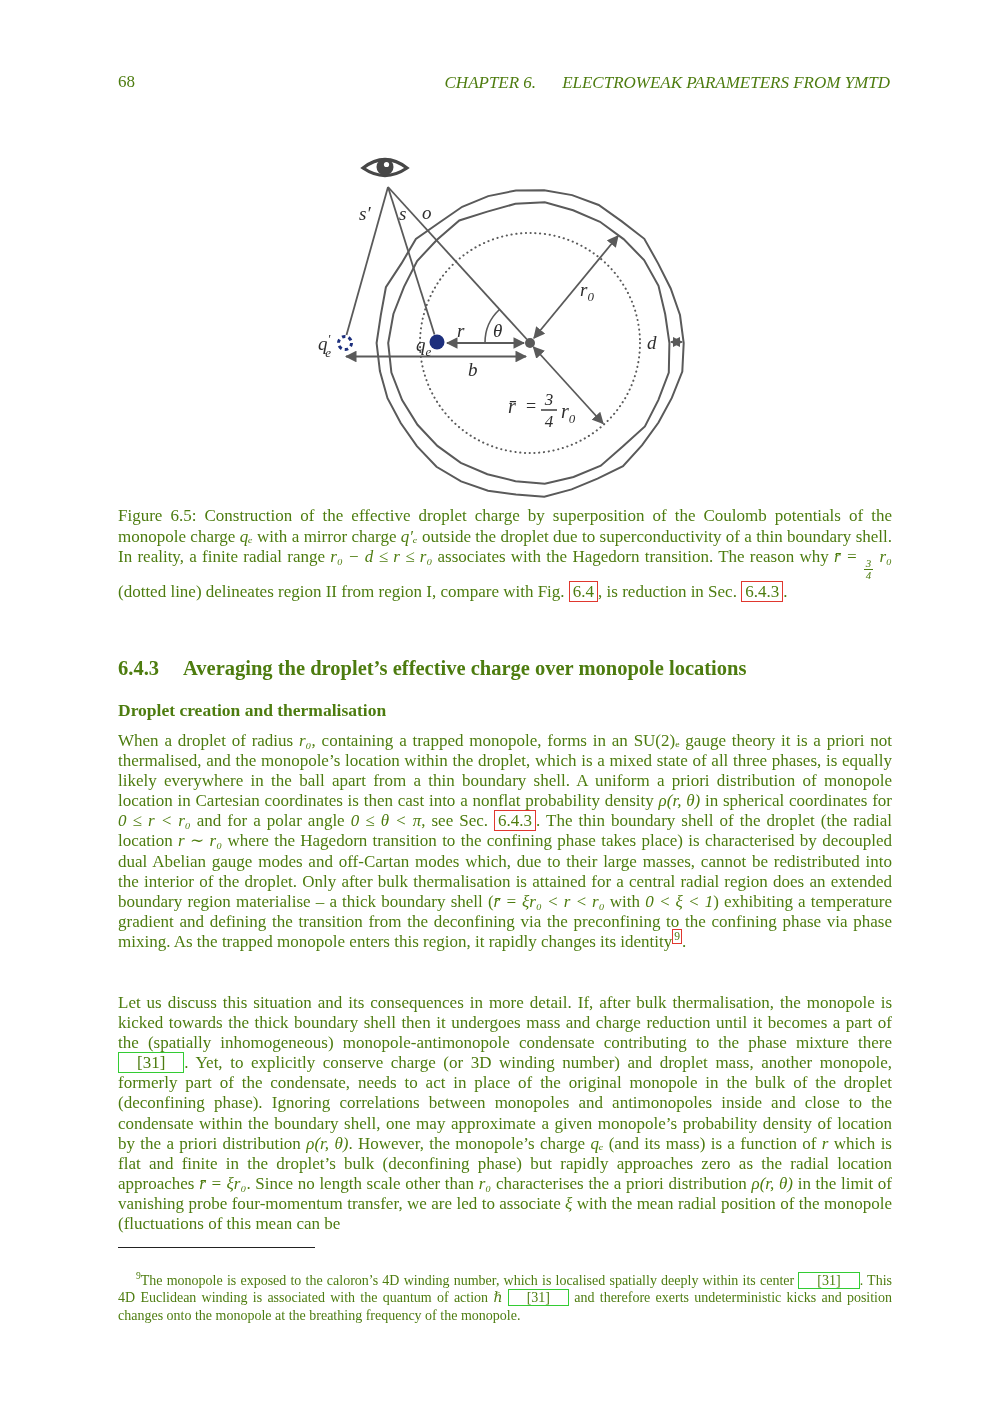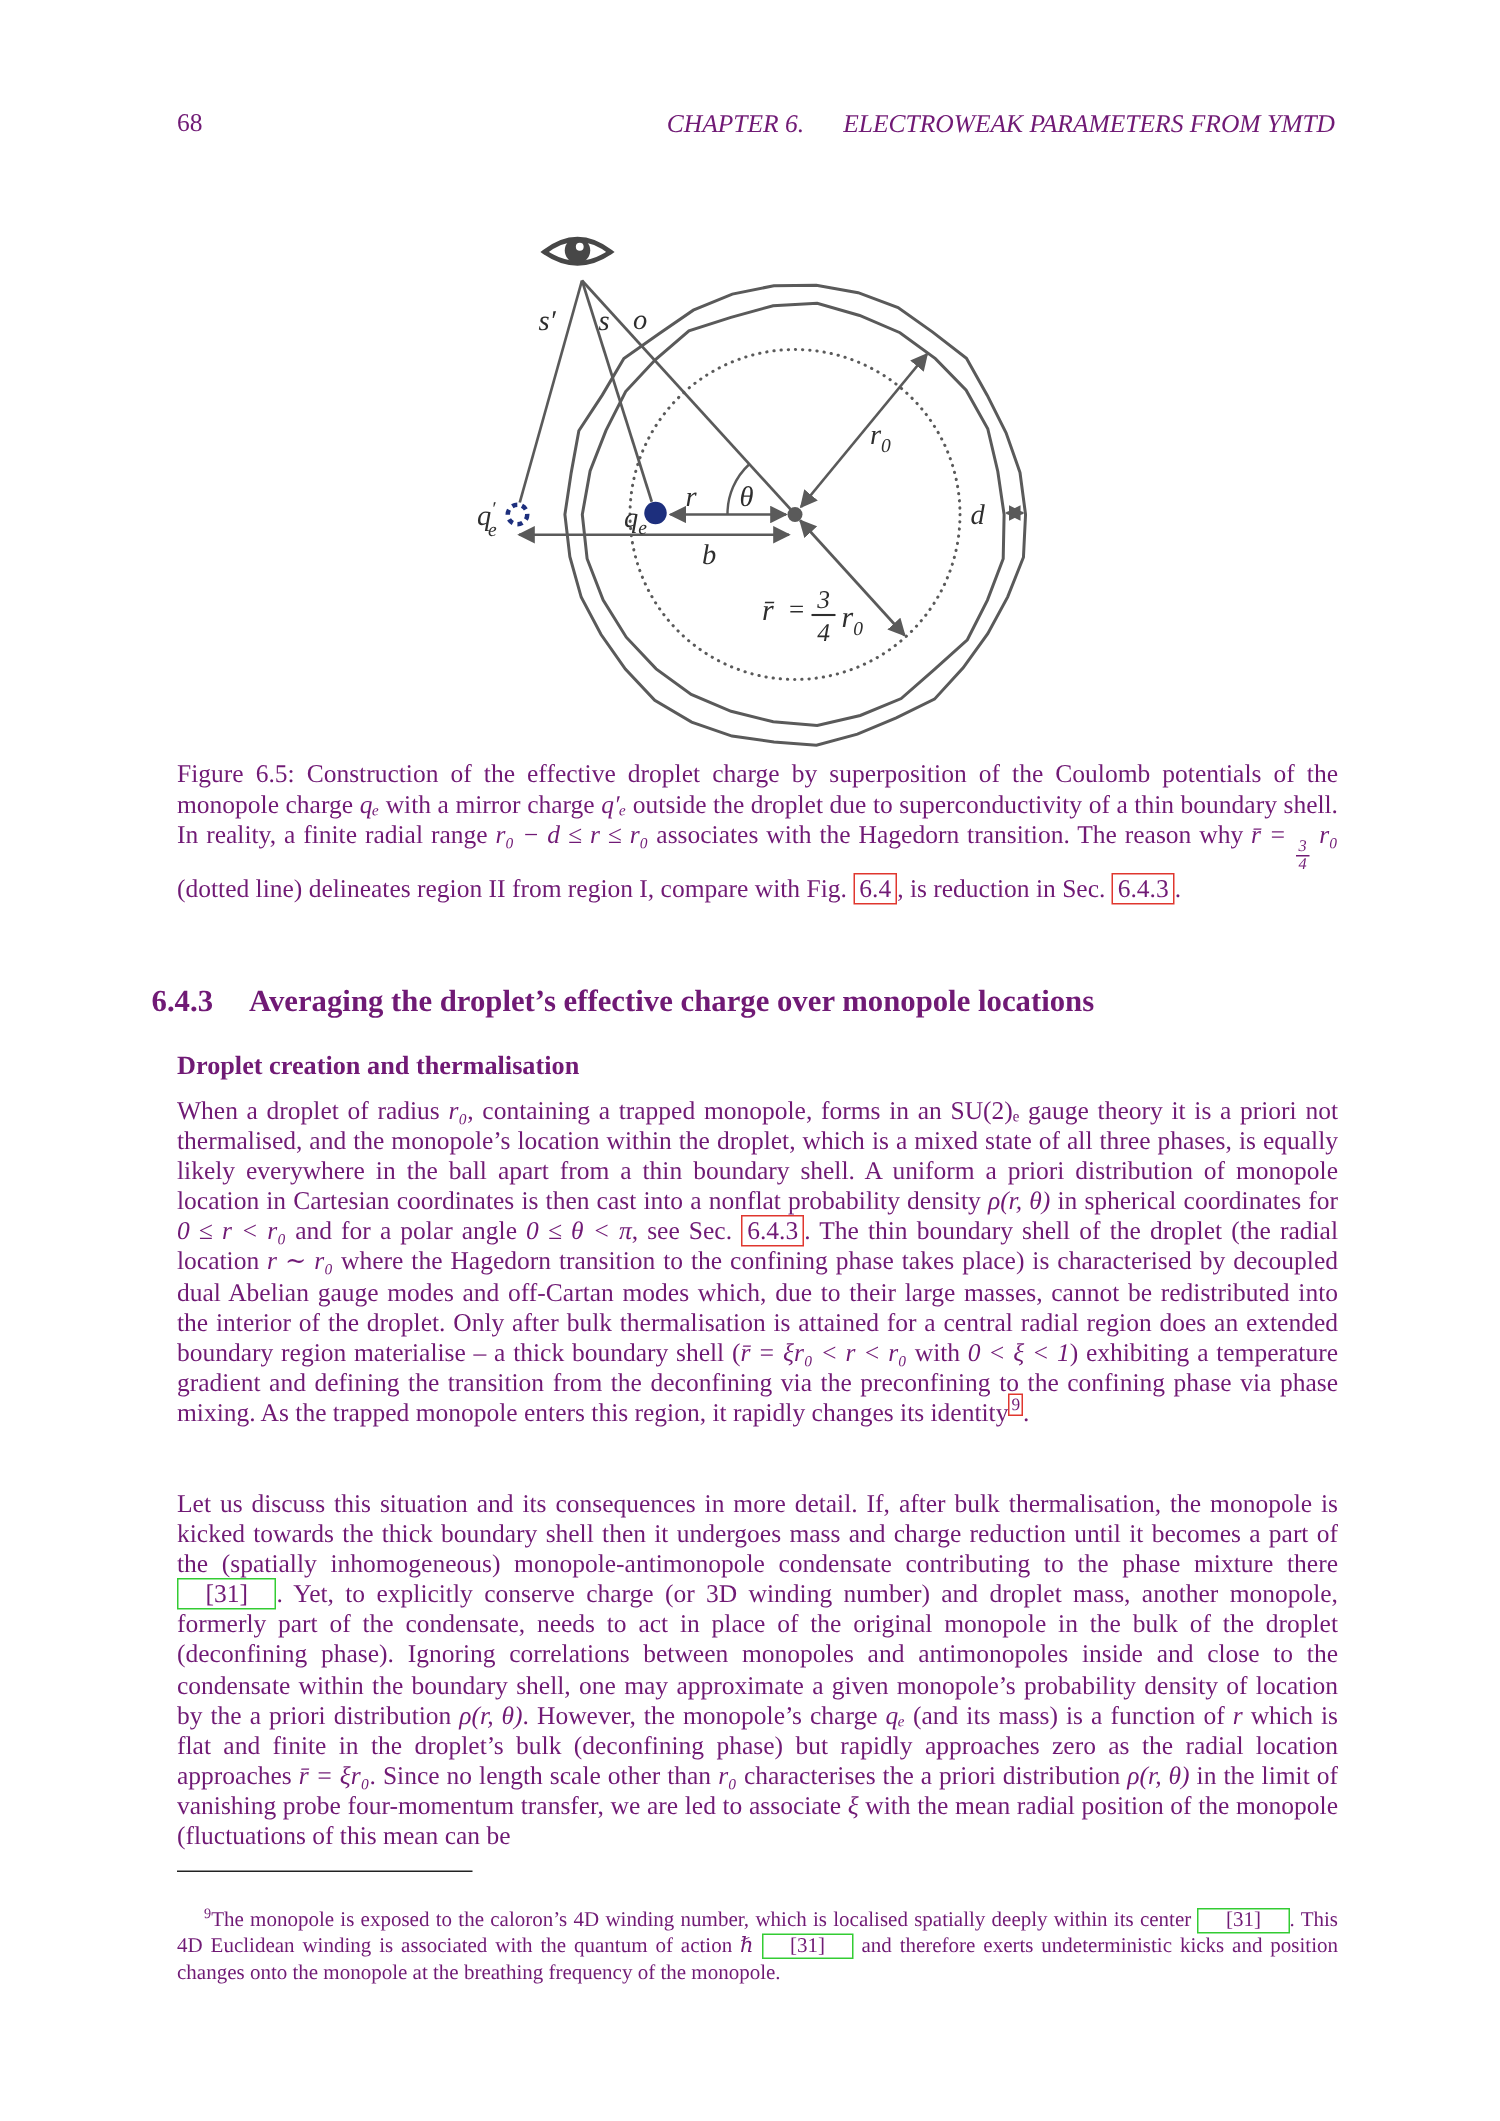--- a/index.html
+++ b/index.html
@@ -1,29 +1,29 @@
 <!DOCTYPE html>
 <html><head>
 <meta charset="utf-8">
 <style>
   html,body { margin:0; padding:0; background:#ffffff; }
   .page {
     position:relative; width:1000px; height:1414px; background:#ffffff;
-    font-family:"Liberation Serif","DejaVu Serif",serif; color:#701a75; overflow:hidden;
+    font-family:"Liberation Serif","DejaVu Serif",serif; color:#4d7c0f; overflow:hidden;
   }
   .hdr { position:absolute; top:72px; left:118px; width:772px; font-size:17px; height:22px; }
   .hdr .pnum { position:absolute; left:0; top:0; }
   .hdr .running { position:absolute; right:0; top:1px; font-style:italic; white-space:nowrap; }
   .hdr .running .chsep { display:inline-block; width:26px; }
 
   figure.diagram { position:absolute; left:300px; top:140px; width:400px; height:370px; margin:0; }
 
   .caption { position:absolute; top:506px; left:118px; width:774px;
              font-size:17px; line-height:20.5px; text-align:justify; }
-  .sec-head { position:absolute; top:657px; left:101px; width:774px;
+  .sec-head { position:absolute; top:657px; left:118px; width:774px;
               font-size:20.5px; font-weight:bold; }
   .sec-head .num { margin-right:24px; }
   .sub-head { position:absolute; top:700px; left:118px; font-size:17.5px; font-weight:bold; }
   .para { position:absolute; left:118px; width:774px; margin:0;
           font-size:17px; line-height:20.1px; text-align:justify; }
   #para1 { top:731px; }
   #para2 { top:993px; }
   .fn-rule { position:absolute; top:1247px; left:118px; width:197px;
              border-top:1.6px solid #222; height:0; }
   .footnote { position:absolute; top:1272px; left:118px; width:774px;

